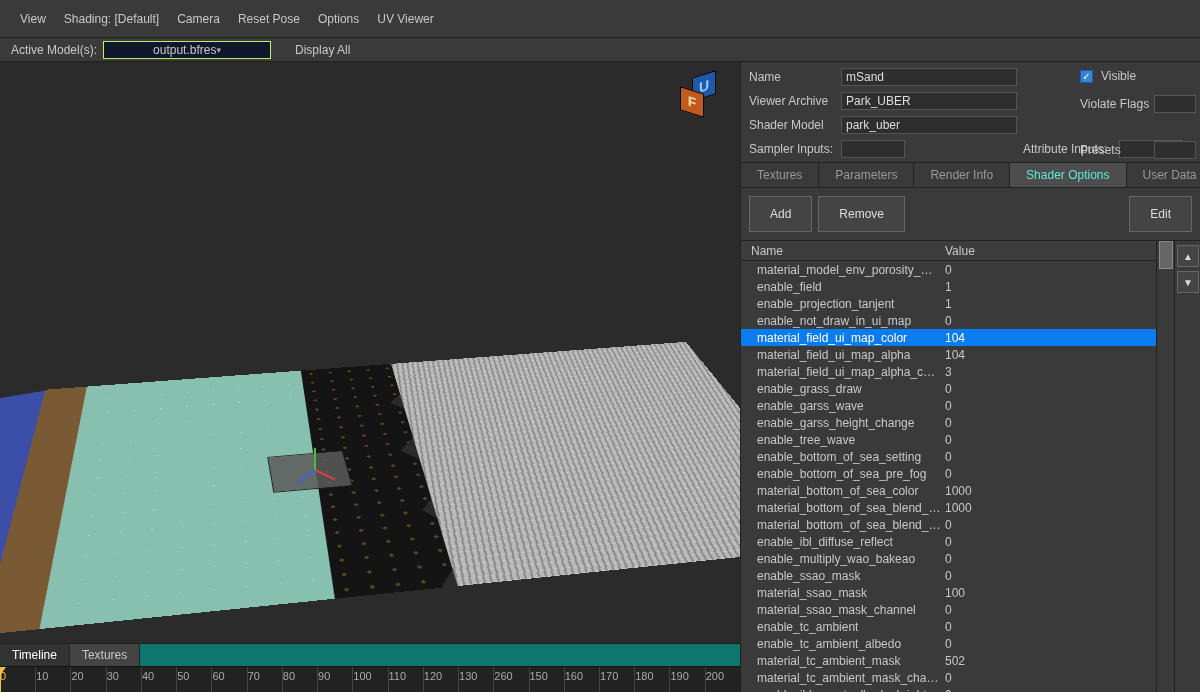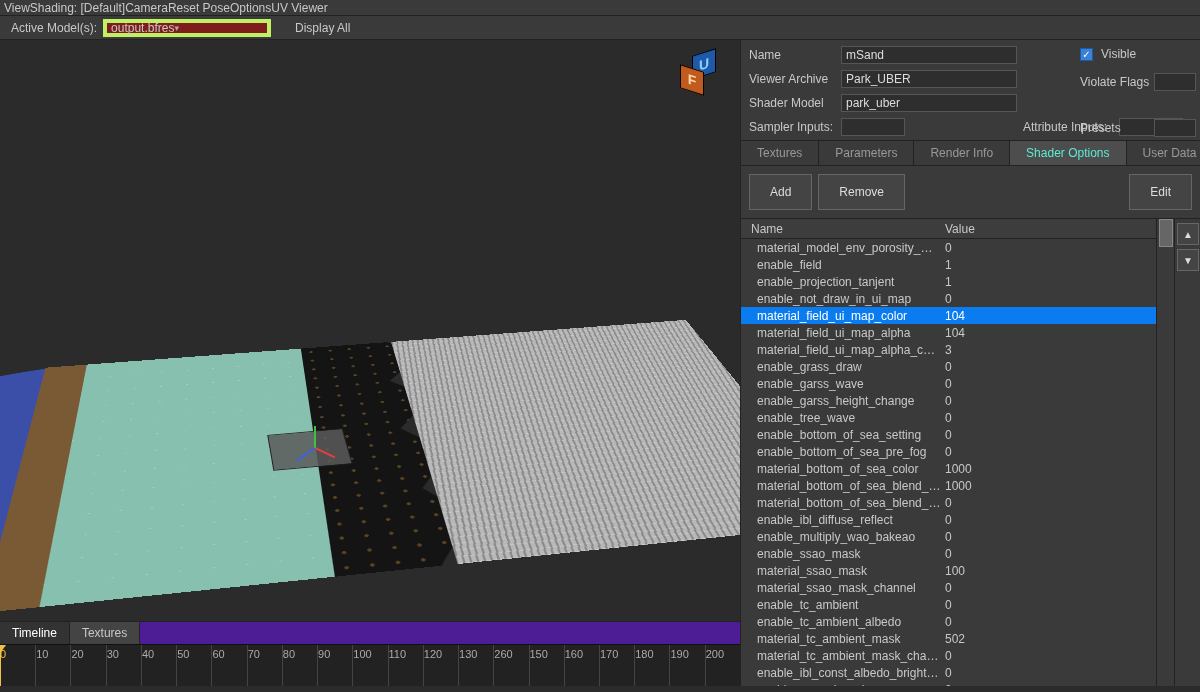--- a/index.html
+++ b/index.html
@@ -1,26 +1,26 @@
 <!DOCTYPE html>
 <html><head>
 <meta charset="utf-8">
 <style>
   * { box-sizing: border-box; margin: 0; padding: 0; font-family: "Segoe UI", Tahoma, sans-serif; font-size: 12px; color: #c8c8c8; }
   body { background: #2b2b2b; width: 1200px; height: 692px; overflow: hidden; position: relative; }
 
   
-  .menubar { height: 16px; background: #3a3a3a; display: flex; align-items: center; padding-left: 4px; border-bottom: 1px solid #222; }
+  .menubar { height: 38px; background: #3a3a3a; display: flex; align-items: center; padding-left: 20px; gap: 18px; border-bottom: 1px solid #222; }
   .menubar span { cursor: default; }
   .menubar .menu-item { white-space: nowrap; }
 
   
   .toolbar { height: 24px; background: #3a3a3a; display: flex; align-items: center; padding-left: 11px; gap: 6px; border-bottom: 1px solid #222; }
   .toolbar .label { color: #c8c8c8; }
-  .combo { background: #7f1d1d; border: 4px solid #bef264; height: 18px; width: 168px; display: flex; align-items: center; justify-content: flex-start; padding: 0 4px; color: #c8c8c8; }
+  .combo { background: #0f172a; border: 1px solid #bef264; height: 18px; width: 168px; display: flex; align-items: center; justify-content: center; padding: 0 4px; color: #c8c8c8; }
   .combo .caret { font-size: 9px; color: #aaa; }
   .linklike { color: #c8c8c8; }
 
   
   .main { display: flex; height: calc(692px - 46px); }
   .viewport-col { width: 740px; display: flex; flex-direction: column; }
   .panel-col { flex: 1; background: #3a3a3a; border-left: 1px solid #222; display: flex; flex-direction: column; position: relative; }
 
   
   .viewport { flex: 1; background: #2b2b2b; position: relative; overflow: hidden; }
@@ -46,21 +46,21 @@
                  background-image: repeating-linear-gradient(95deg, rgba(0,0,0,0.25) 0 2px, transparent 2px 6px),
                                    repeating-linear-gradient(0deg, rgba(255,255,255,0.22) 0 1px, transparent 1px 8px); }
   .sel-square { position: absolute; left: 270px; top: 380px; width: 78px; height: 58px; background: rgba(90,90,90,0.85); border:1px solid #222; transform: perspective(900px) rotateX(52deg) rotateZ(-8deg); }
   .axis { position: absolute; left: 300px; top: 382px; width: 30px; height: 30px; }
   .axis .ax { position: absolute; width: 2px; height: 22px; left: 14px; top: 4px; transform-origin: bottom center; }
   .axis .x { background: #e04040; transform: rotate(115deg); }
   .axis .y { background: #40c040; transform: rotate(0deg); }
   .axis .z { background: #4060e0; transform: rotate(235deg); }
 
   
-  .timeline-tabs { height: 23px; background: #4c1d95; display: flex; align-items: stretch; border-top: 1px solid #222; }
+  .timeline-tabs { height: 23px; background: #0f766e; display: flex; align-items: stretch; border-top: 1px solid #222; }
   .timeline-tabs .tab { padding: 4px 12px; border-right: 1px solid #222; background: #444; display:flex; align-items:center;}
   .timeline-tabs .tab.active { background: #333; color: #fff; }
   .timeline-body { height: 42px; background: #222; position: relative; border-top: 1px solid #111; overflow:hidden;}
   .ruler { position: relative; height: 42px; display: flex; }
   .tick { width: 36px; position: relative; color: #aaa; font-size: 11px; padding-top: 3px; text-align: left; border-left: 1px solid #444; }
   .tick:first-child { color: #f0c040; border-left: none; }
   .marker { position: absolute; left: 0; top: 0; width: 1px; height: 100%; background: #f0c040; }
   .marker::before { content:""; position:absolute; left:-4px; top:0; width:0;height:0;border-left:5px solid transparent;border-right:5px solid transparent;border-top:7px solid #f0c040;}
 
   

